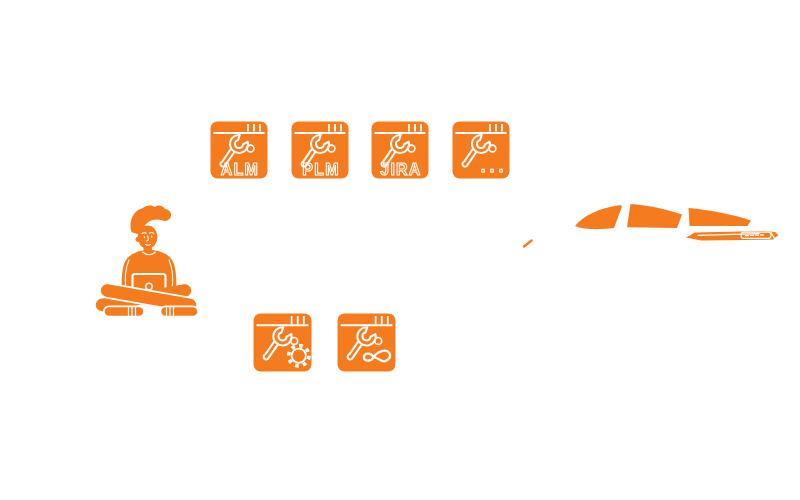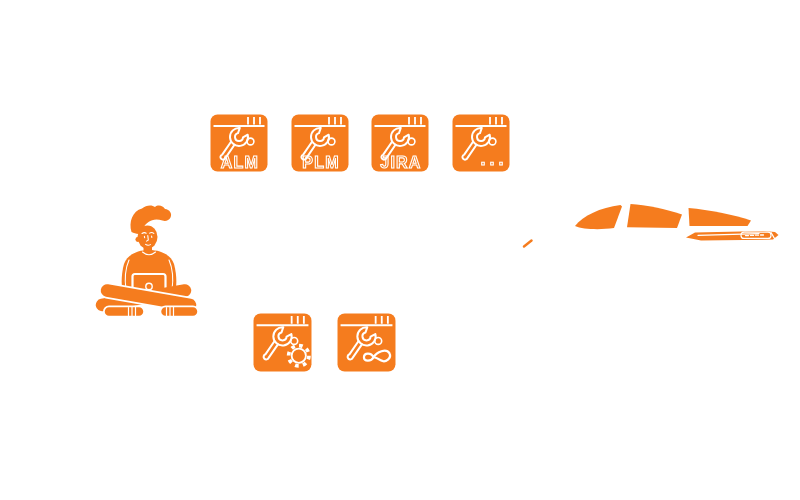--- a/index.html
+++ b/index.html
@@ -1,19 +1,19 @@
 <!DOCTYPE html>
 <html><head>
 <meta charset="utf-8">
 <style>
   html,body{margin:0;padding:0;}
   body{width:800px;height:500px;background:#ffffff;font-family:"Liberation Sans",sans-serif;}
   .stage{position:relative;width:800px;height:500px;background:#ffffff;overflow:hidden;}
   .toolrow{position:absolute;display:flex;justify-content:space-between;}
-  .toolrow-top{left:210px;top:114px;width:300px;}
+  .toolrow-top{left:210px;top:121px;width:300px;}
   .toolrow-bottom{left:253px;top:313px;width:143px;}
   .toolwin{width:58px;height:58px;display:block;}
   .toolwin-lg{width:59px;height:59px;display:block;}
   .person{position:absolute;left:95px;top:203px;width:105px;height:120px;}
   .car{position:absolute;left:505px;top:195px;width:290px;height:60px;}
   .win-bg{fill:#f57c1e;}
   .win-label{font-family:"Liberation Sans",sans-serif;font-size:16px;font-weight:bold;
              letter-spacing:1.2px;text-anchor:middle;fill:none;stroke:#ffffff;stroke-width:1.05px;}
   .win-label-dots{font-size:18px;letter-spacing:4px;stroke-width:1.1px;}
   .o-fill{fill:#f57c1e;stroke:none;}

